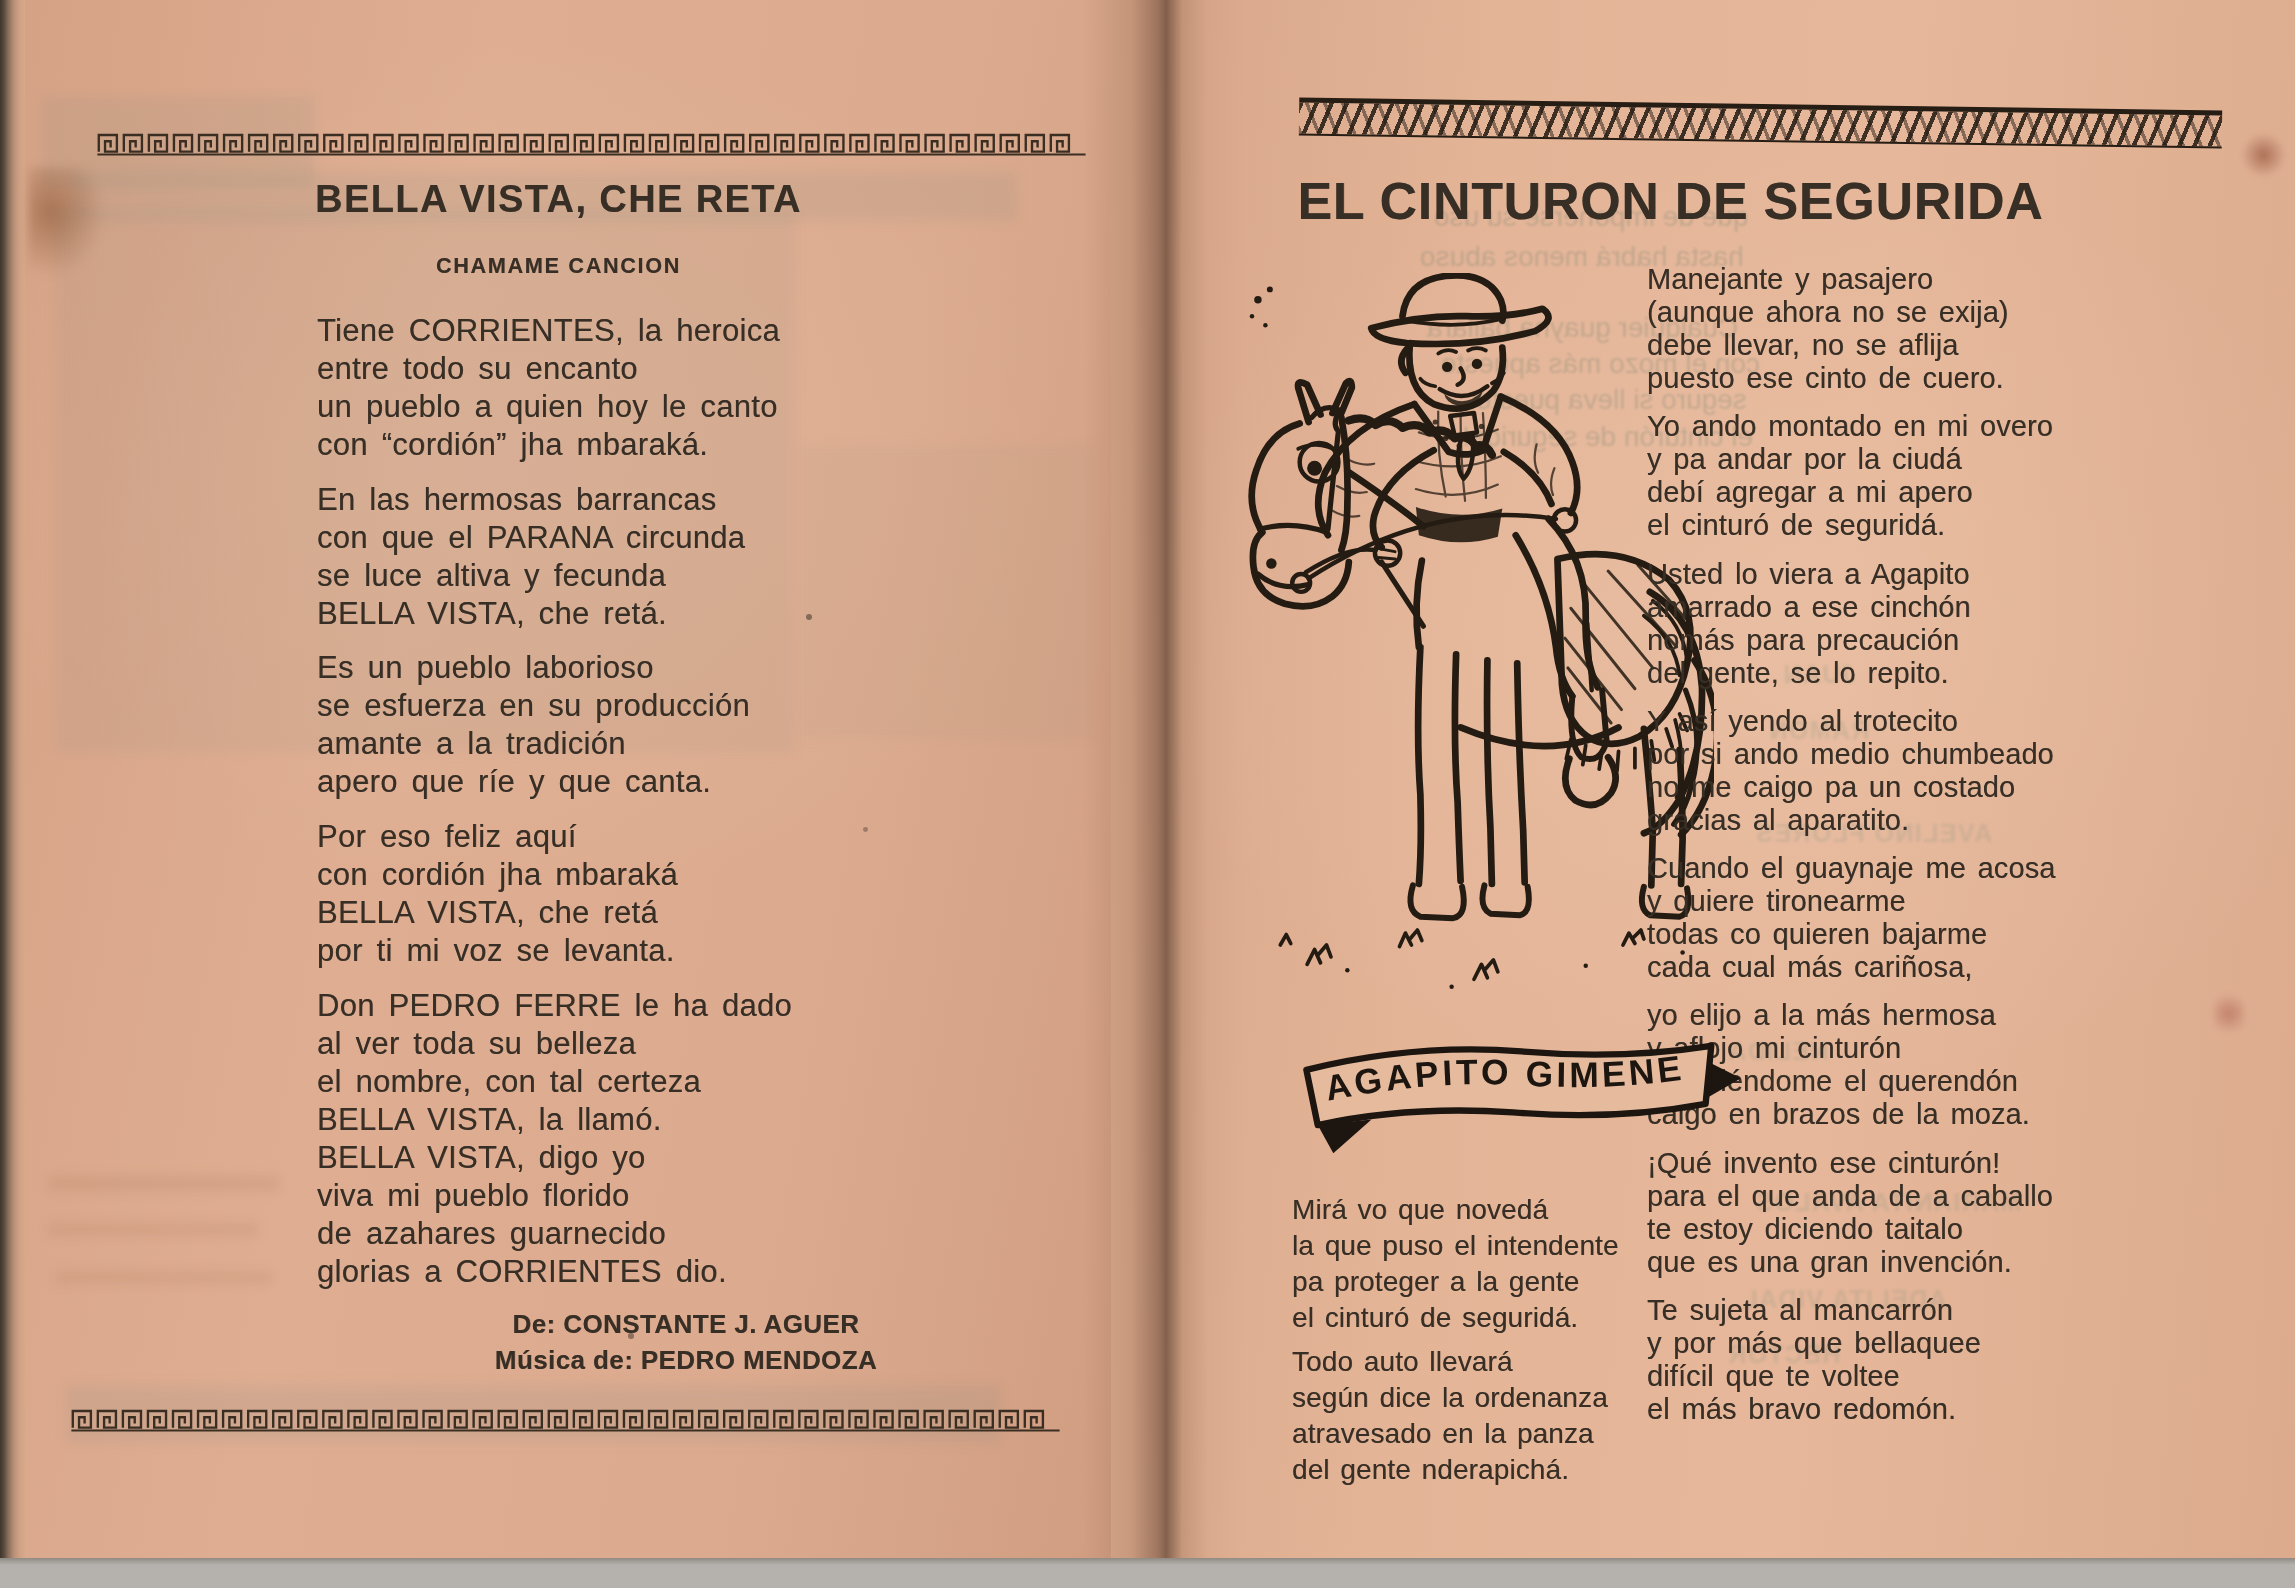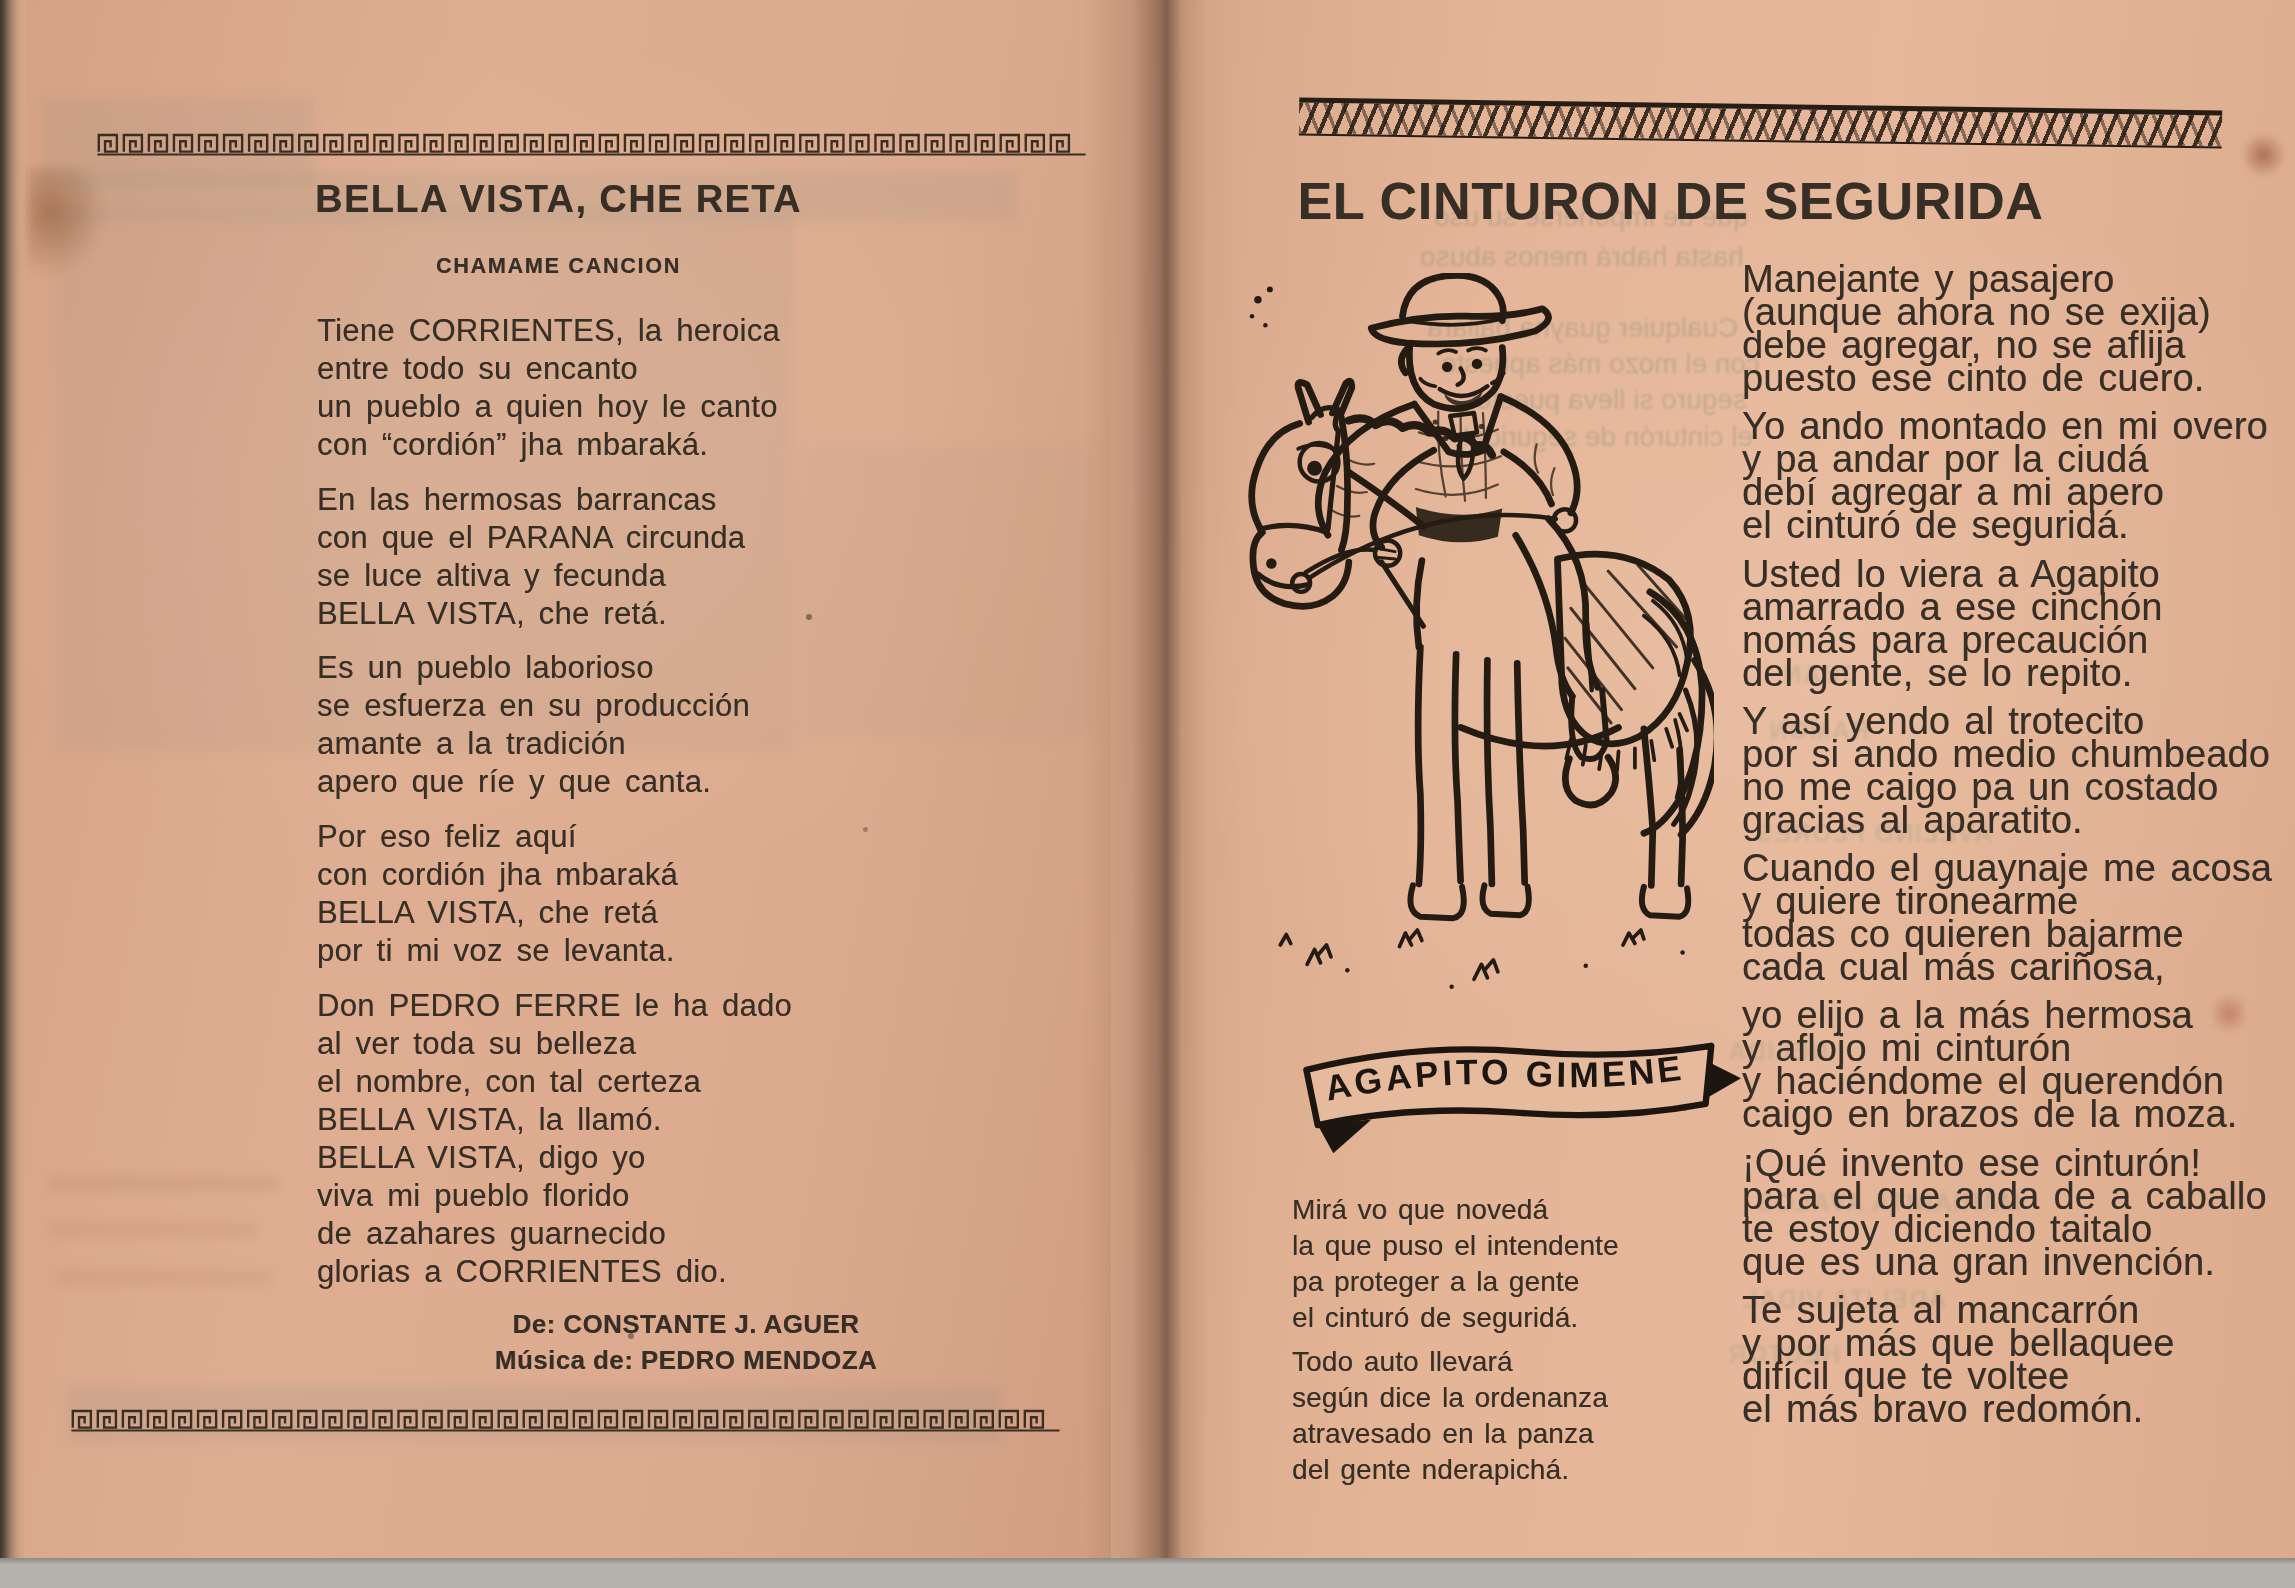--- a/index.html
+++ b/index.html
@@ -38,21 +38,21 @@
   .page-title{position:absolute;text-align:center;font-weight:700;z-index:5;}
   #title-left{left:63px;top:178px;width:991px;font-size:38px;letter-spacing:1.4px;}
   #subtitle-left{left:63px;top:253px;width:991px;font-size:21.6px;letter-spacing:1.7px;font-weight:700;}
   #title-right{left:1183px;top:171px;width:975px;font-size:52px;letter-spacing:0.7px;}
 
   .poem{position:absolute;z-index:5;}
   .poem .pline{white-space:nowrap;}
   #poem-left{left:317px;top:312px;width:780px;font-size:31px;line-height:38px;
              letter-spacing:0.3px;word-spacing:4.9px;}
   #poem-left .stanza{margin-bottom:16.7px;}
-  #poem-right-col{left:1742px;top:263px;width:550px;font-size:38px;line-height:33px;
+  #poem-right-col{left:1647px;top:263px;width:550px;font-size:29px;line-height:33px;
              letter-spacing:0.1px;word-spacing:3.5px;}
   #poem-right-col .stanza{margin-bottom:15.3px;}
   #poem-left-col{left:1292px;top:1192px;width:418px;font-size:28px;line-height:36px;
              letter-spacing:0.1px;word-spacing:2.8px;}
   #poem-left-col .stanza{margin-bottom:8.4px;}
 
   #credits{position:absolute;left:390px;top:1306px;width:592px;text-align:center;
            font-size:26px;font-weight:700;line-height:36px;letter-spacing:0.4px;z-index:5;}
 
   
@@ -291,21 +291,21 @@
         <div class="pline">Todo auto llevará</div>
         <div class="pline">según dice la ordenanza</div>
         <div class="pline">atravesado en la panza</div>
         <div class="pline">del gente nderapichá.</div>
       </div>
     </div>
   <div id="poem-right-col" class="poem ink">
       <div class="stanza">
         <div class="pline">Manejante y pasajero</div>
         <div class="pline">(aunque ahora no se exija)</div>
-        <div class="pline">debe agregar, no se aflija</div>
+        <div class="pline">debe llevar, no se aflija</div>
         <div class="pline">puesto ese cinto de cuero.</div>
       </div>
       <div class="stanza">
         <div class="pline">Yo ando montado en mi overo</div>
         <div class="pline">y pa andar por la ciudá</div>
         <div class="pline">debí agregar a mi apero</div>
         <div class="pline">el cinturó de seguridá.</div>
       </div>
       <div class="stanza">
         <div class="pline">Usted lo viera a Agapito</div>

